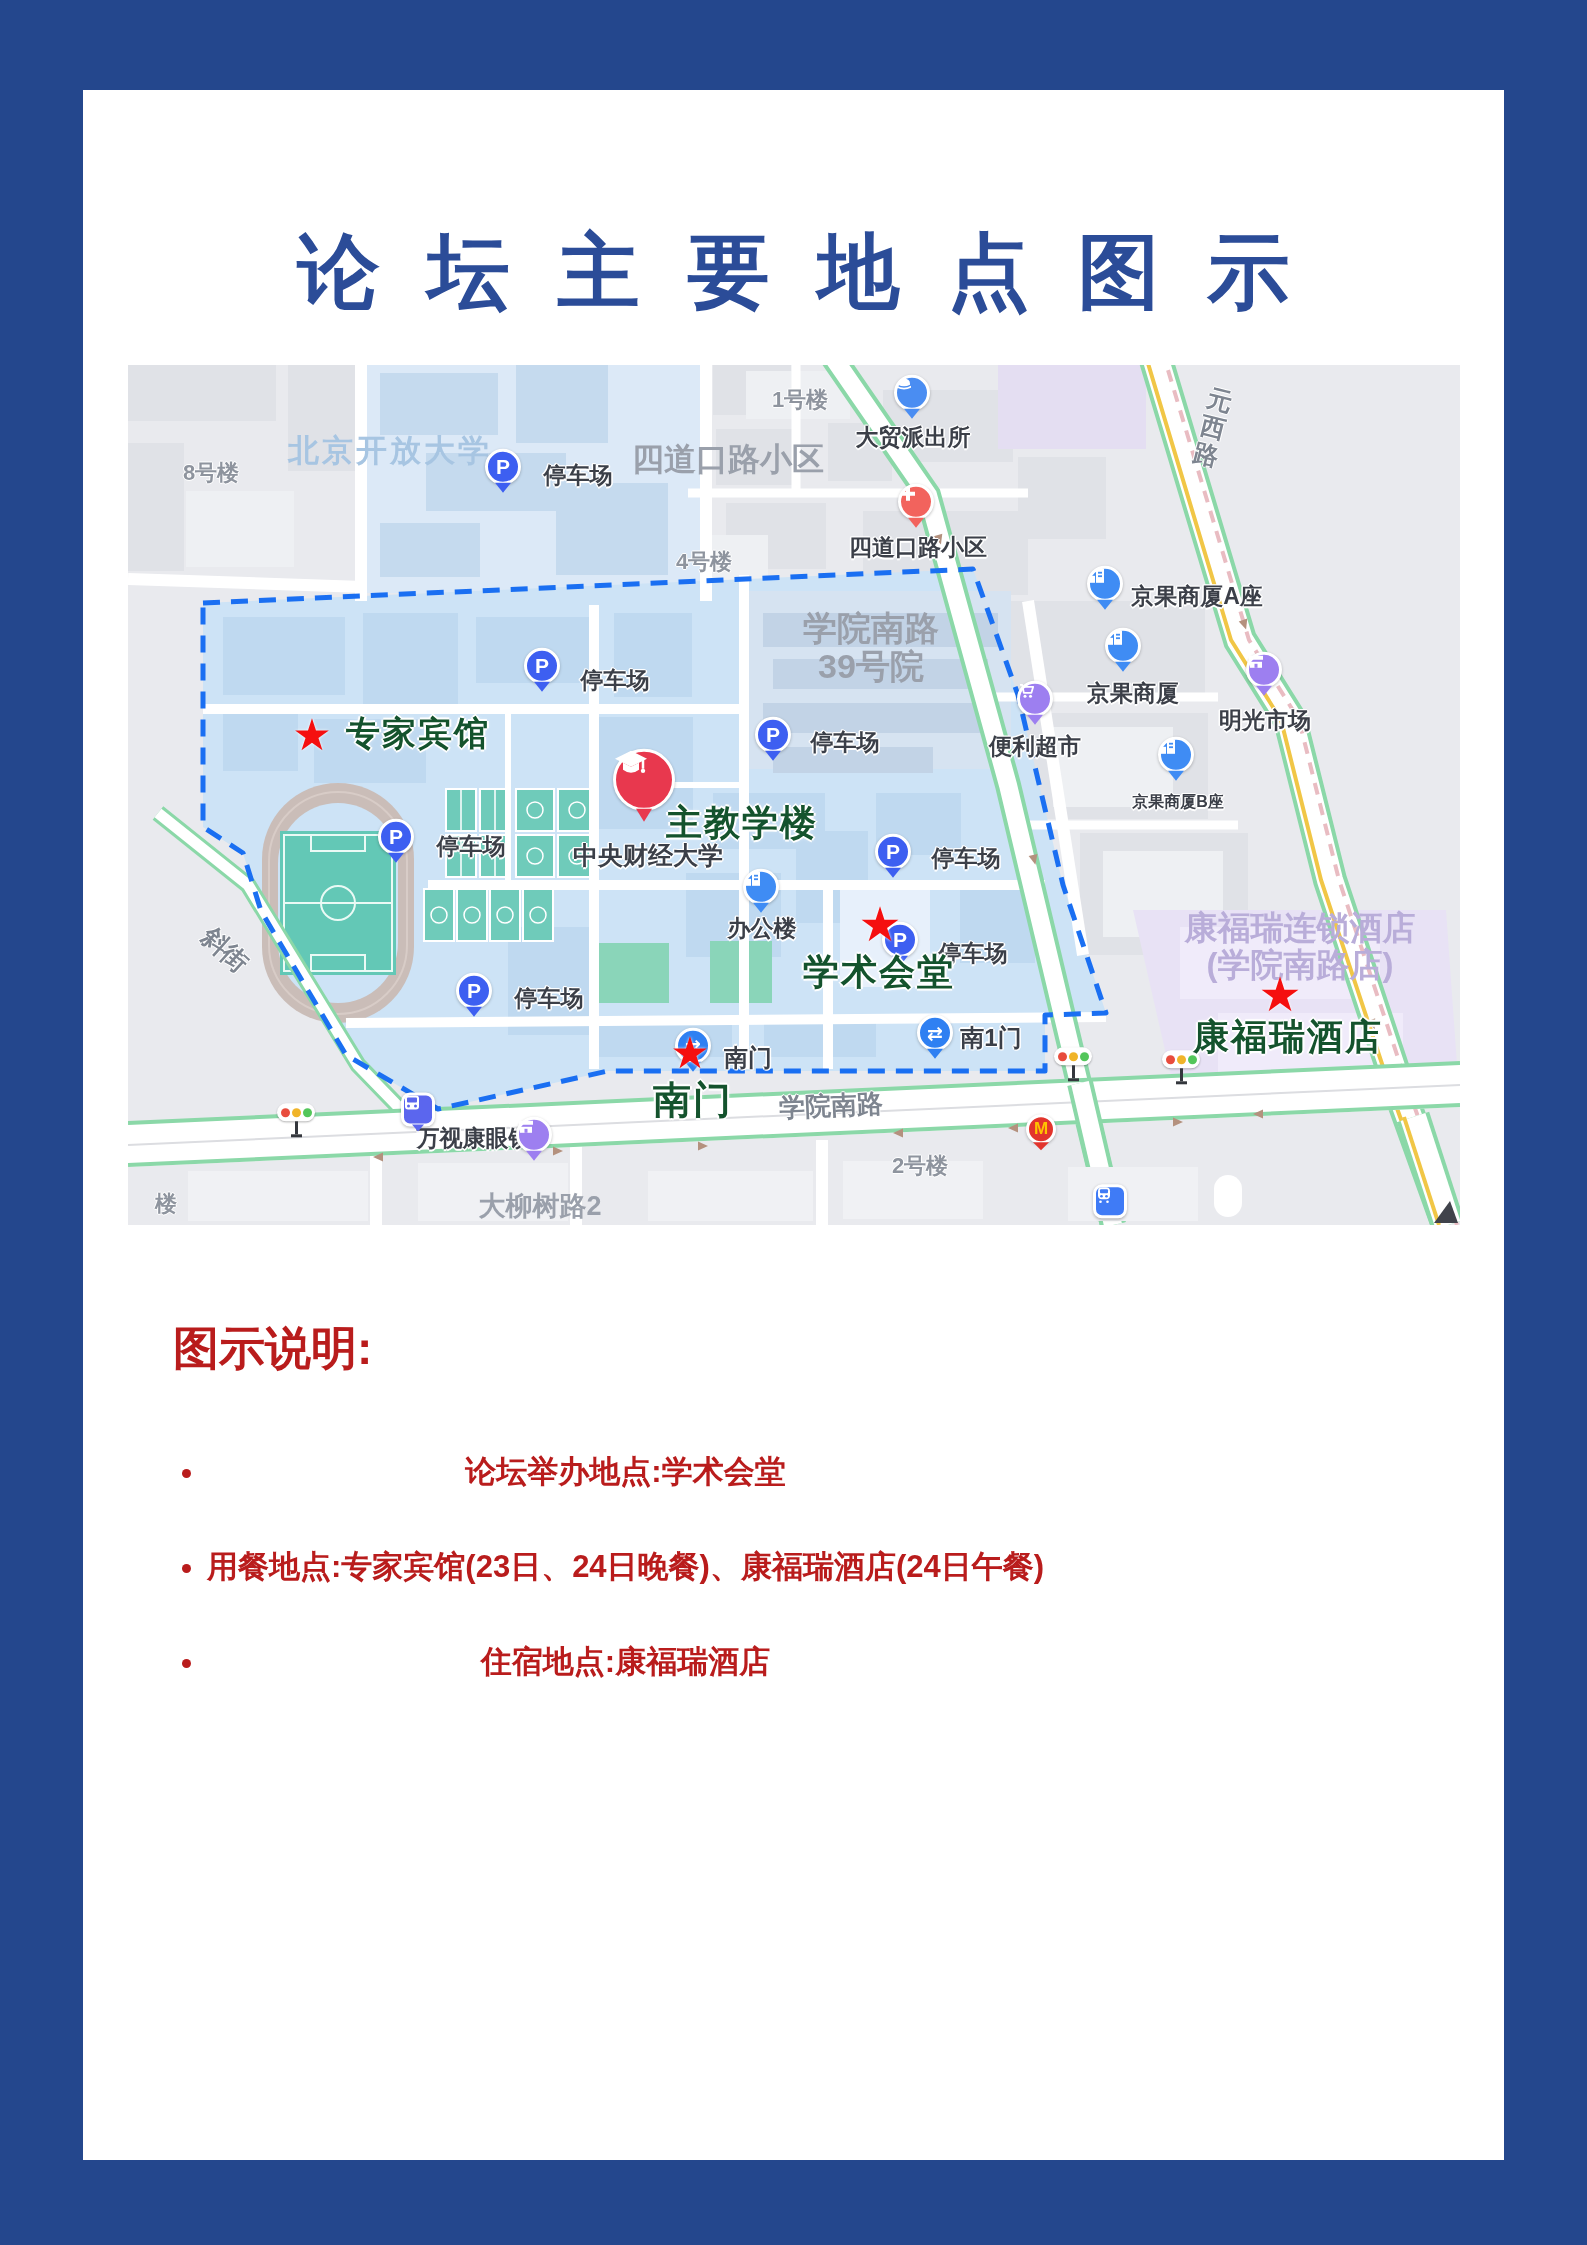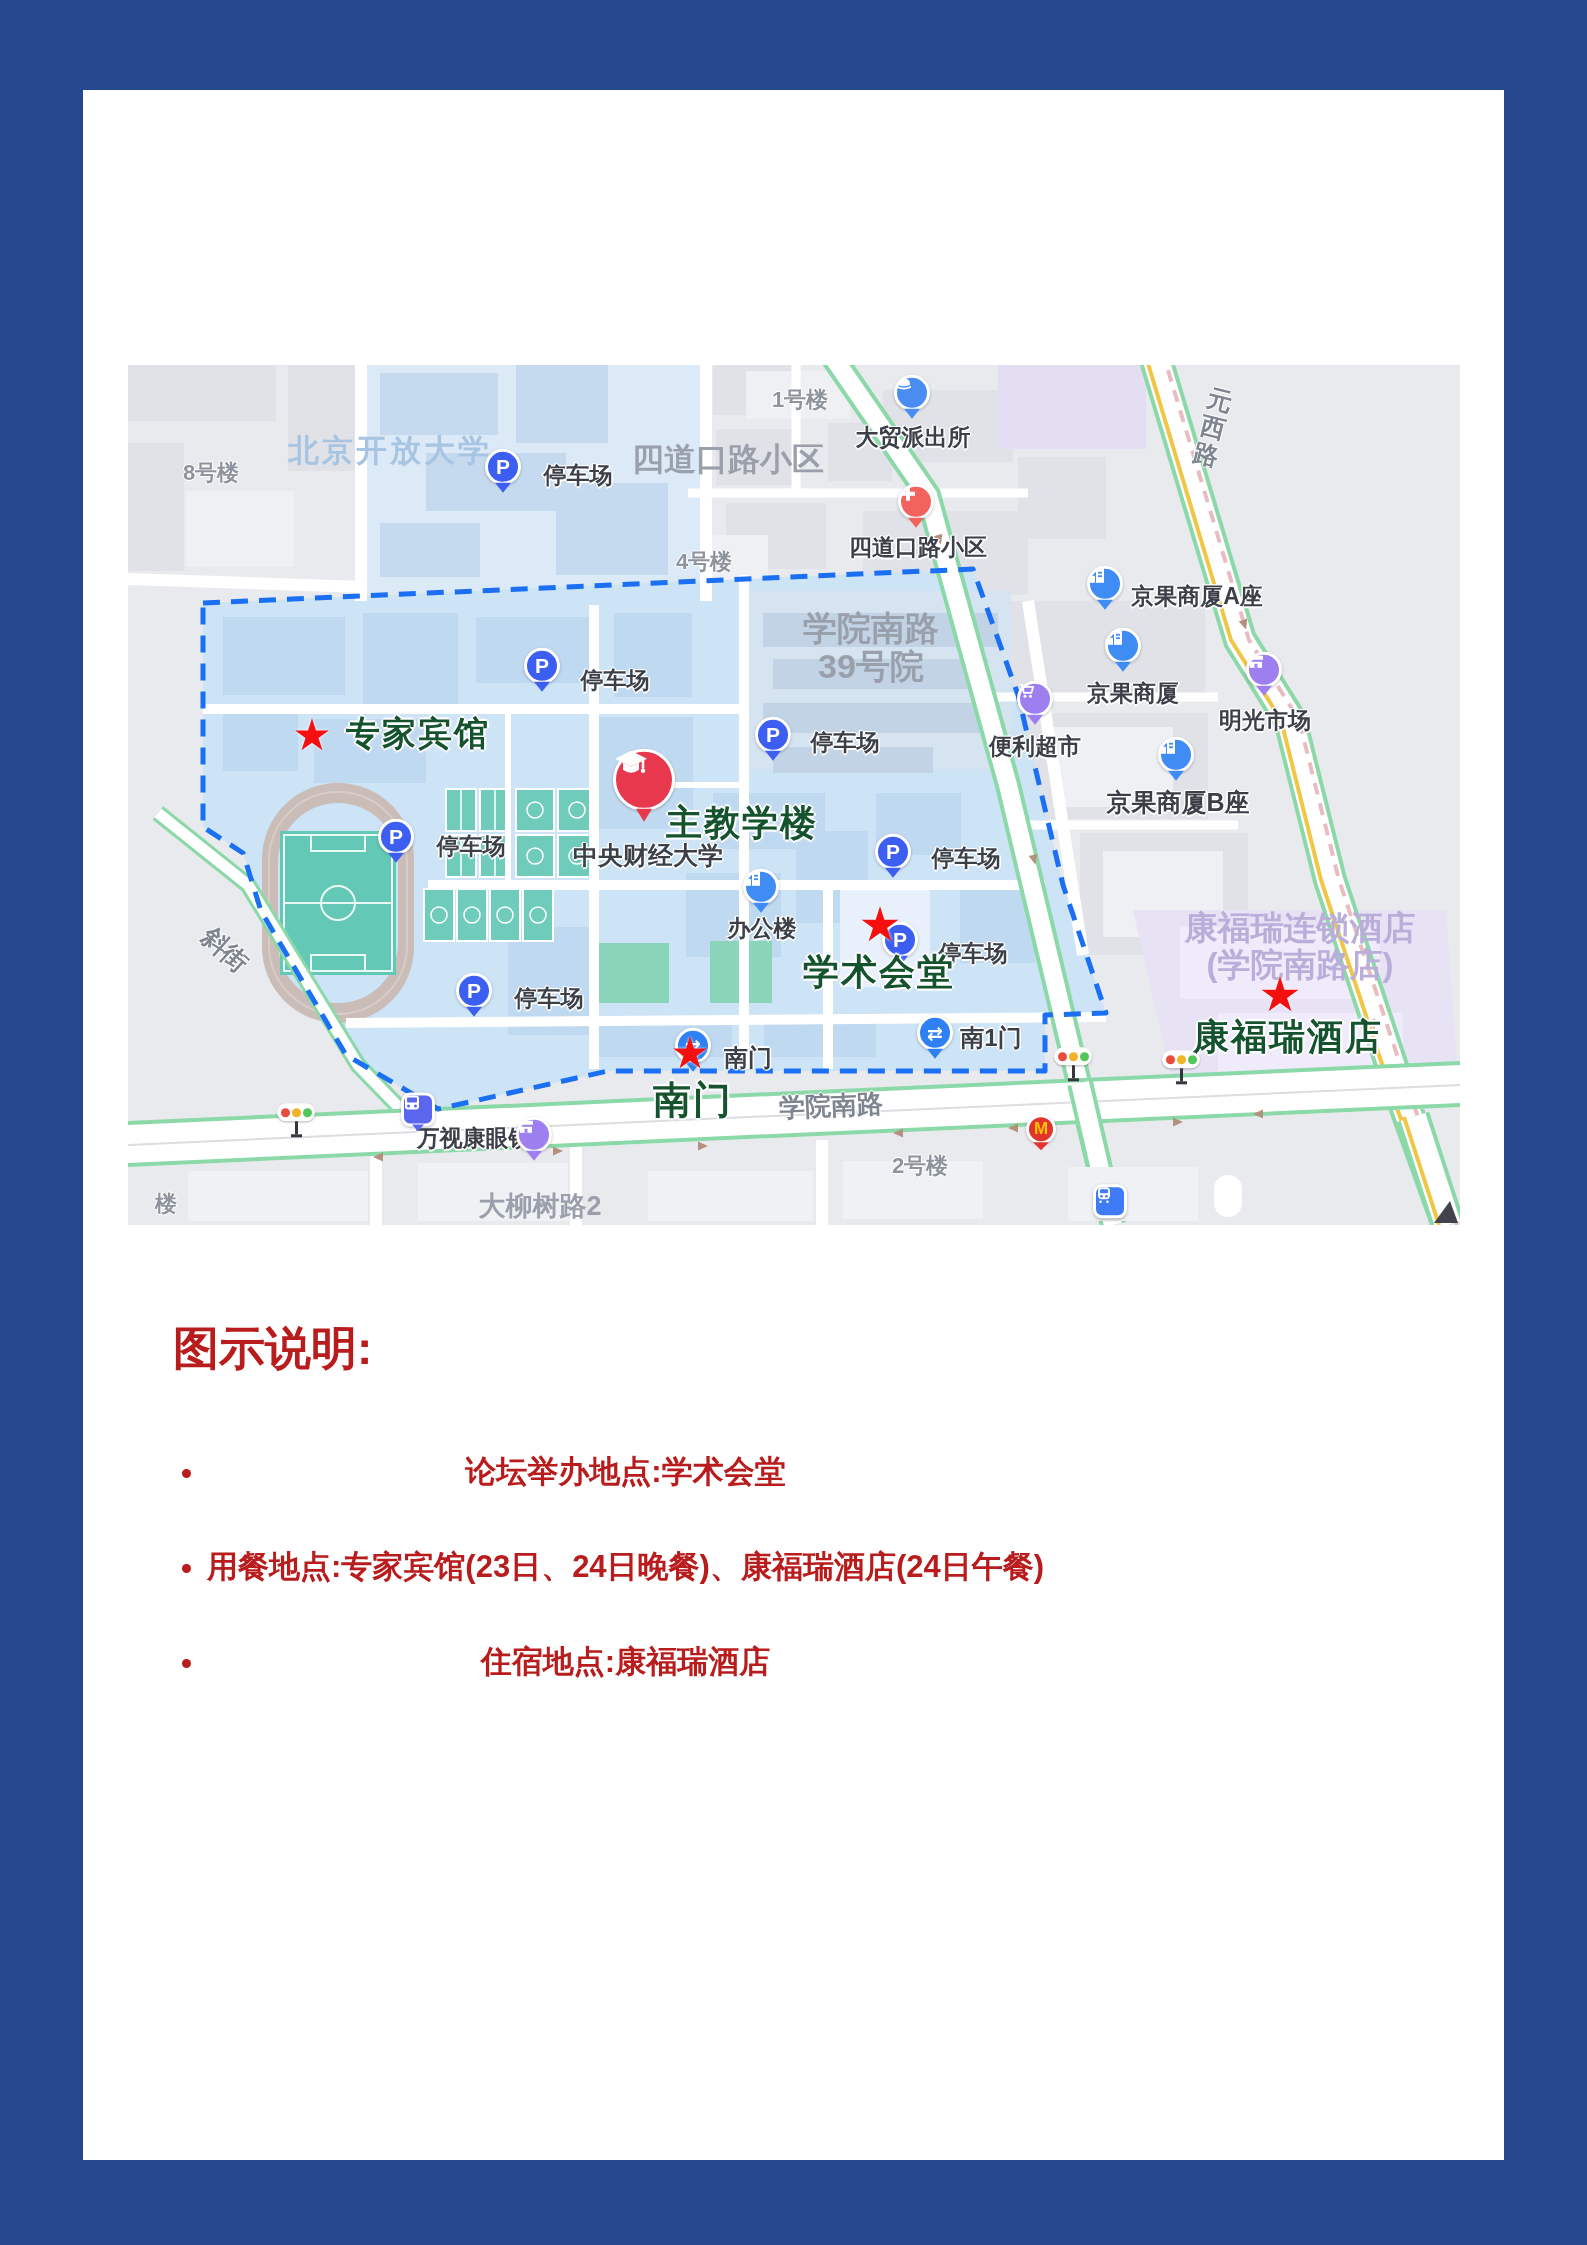--- a/index.html
+++ b/index.html
@@ -39,20 +39,21 @@
   
   .legend{position:absolute;left:90px;top:1228px;color:#b91c1c;}
   .legend h2{font-size:46px;margin:0;font-weight:bold;}
   .legend ul{margin:72px 0 0 6px;padding-left:28px;}
   .legend li{font-size:31px;font-weight:bold;margin-bottom:55px;line-height:40px;text-align:center;}
 </style>
 </head>
 <body>
 
 <div class="content">
+  <h1 class="title">论坛主要地点图示</h1>
 
   <div class="map">
     <svg width="1332" height="860" viewBox="0 0 1332 860">
       <rect width="1332" height="860" fill="#e9eaee"></rect>
 
       <g fill="#e0e2e7">
         <rect x="0" y="0" width="148" height="56"></rect>
           <rect x="160" y="0" width="72" height="106"></rect>
         <rect x="0" y="78" width="56" height="128"></rect>
           <rect x="585" y="0" width="78" height="50"></rect>
@@ -242,21 +243,21 @@
         <div class="lb bldg" style="left: 672px; top: 35px; font-size: 22px;">1号楼</div>
         <div class="lb bldg" style="left: 576px; top: 197px; font-size: 22px;">4号楼</div>
         <div class="lb area" style="left: 743px; top: 282px; font-size: 34px;">学院南路
 39号院</div>
         <div class="lb poi" style="left: 785px; top: 73px; font-size: 23px;">大贸派出所</div>
         <div class="lb poi" style="left: 790px; top: 183px; font-size: 23px;">四道口路小区</div>
         <div class="lb poi" style="left: 1069px; top: 232px; font-size: 23px;">京果商厦A座</div>
         <div class="lb poi" style="left: 1005px; top: 329px; font-size: 23px;">京果商厦</div>
         <div class="lb poi" style="left: 1137px; top: 356px; font-size: 23px;">明光市场</div>
         <div class="lb poi" style="left: 907px; top: 382px; font-size: 23px;">便利超市</div>
-        <div class="lb poi" style="left: 1050px; top: 437px; font-size: 25px;">京果商厦B座</div>
+        <div class="lb poi" style="left: 1050px; top: 437px; font-size: 16px;">京果商厦B座</div>
         <div class="lb poi" style="left: 520px; top: 490px; font-size: 25px;">中央财经大学</div>
         <div class="lb poi" style="left: 634px; top: 564px; font-size: 23px;">办公楼</div>
         <div class="lb poi" style="left: 346px; top: 774px; font-size: 23px;">万视康眼镜</div>
         <div class="lb poi" style="left: 620px; top: 693px; font-size: 24px;">南门</div>
         <div class="lb poi" style="left: 863px; top: 673px; font-size: 24px;">南1门</div>
         <div class="lb poi" style="left: 450px; top: 111px; font-size: 23px;">停车场</div>
         <div class="lb poi" style="left: 487px; top: 316px; font-size: 23px;">停车场</div>
         <div class="lb poi" style="left: 343px; top: 482px; font-size: 23px;">停车场</div>
         <div class="lb poi" style="left: 421px; top: 634px; font-size: 23px;">停车场</div>
         <div class="lb poi" style="left: 717px; top: 378px; font-size: 23px;">停车场</div>

